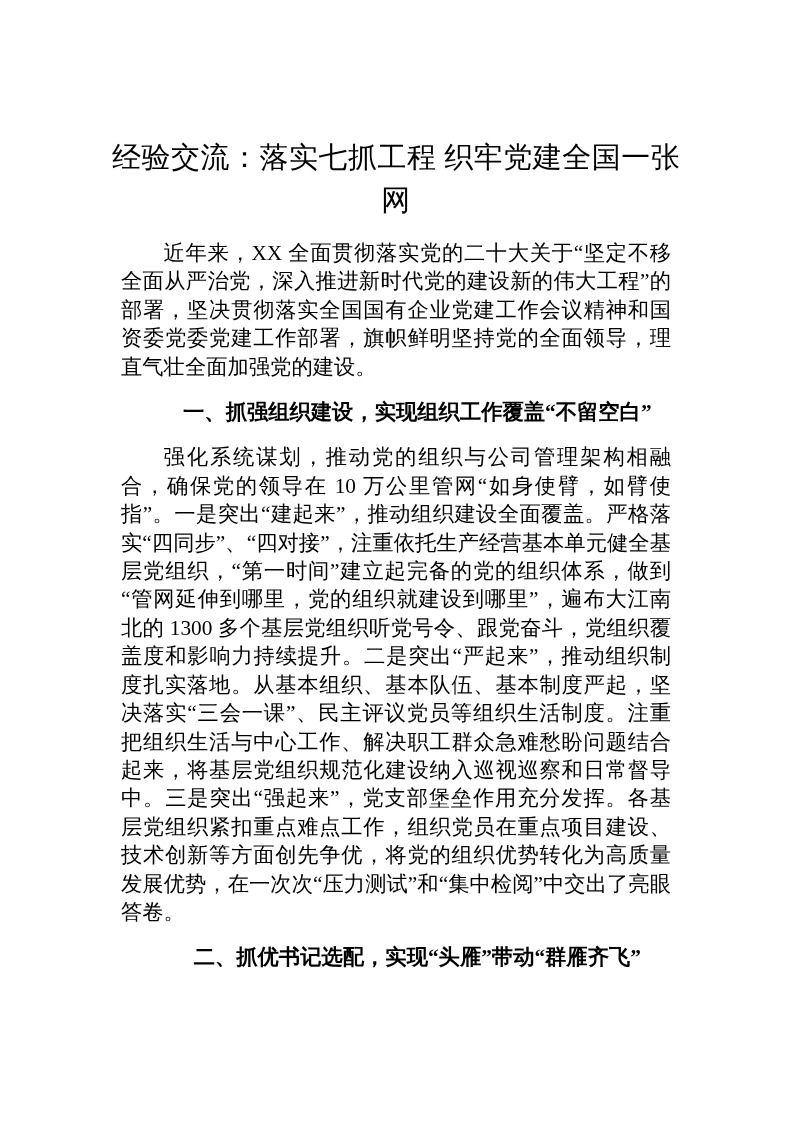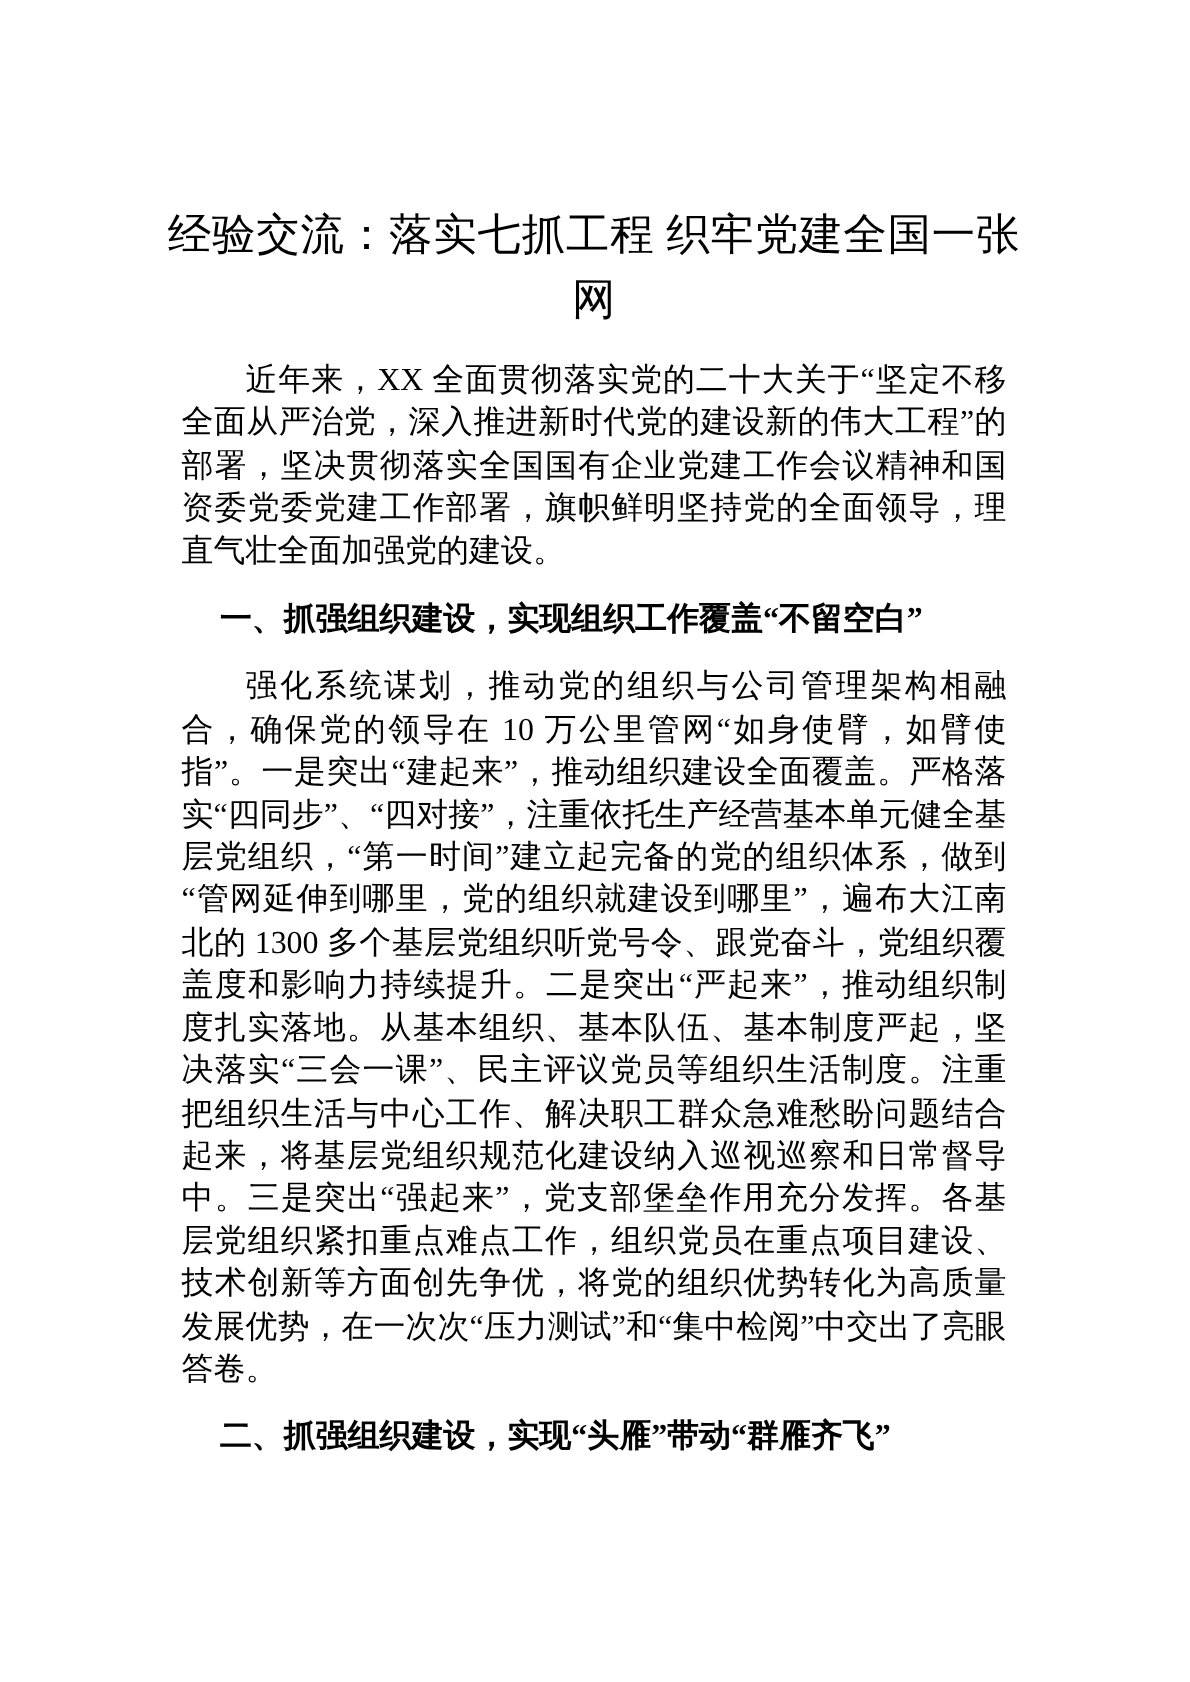--- a/index.html
+++ b/index.html
@@ -34,34 +34,34 @@
     line-height: 28.4px;
     text-align: justify;
     text-indent: 2em;
     margin: 17px;
   }
   .heading {
     font-size: 21.3px;
     line-height: 28.4px;
     font-weight: bold;
     text-indent: 2em;
-    text-align: left;
+    text-align: center;
     margin: 13px 0 17px 0;
   }
 </style>
 </head>
 <body>
 
 <div class="page">
   <div class="content">
 
     <h1 class="doc-title">经验交流：落实七抓工程 织牢党建全国一张网</h1>
 
     <p class="para">近年来，XX 全面贯彻落实党的二十大关于“坚定不移全面从严治党，深入推进新时代党的建设新的伟大工程”的部署，坚决贯彻落实全国国有企业党建工作会议精神和国资委党委党建工作部署，旗帜鲜明坚持党的全面领导，理直气壮全面加强党的建设。</p>
 
     <h2 class="heading">一、抓强组织建设，实现组织工作覆盖“不留空白”</h2>
 
     <p class="para">强化系统谋划，推动党的组织与公司管理架构相融合，确保党的领导在 10 万公里管网“如身使臂，如臂使指”。一是突出“建起来”，推动组织建设全面覆盖。严格落实“四同步”、“四对接”，注重依托生产经营基本单元健全基层党组织，“第一时间”建立起完备的党的组织体系，做到“管网延伸到哪里，党的组织就建设到哪里”，遍布大江南北的 1300 多个基层党组织听党号令、跟党奋斗，党组织覆盖度和影响力持续提升。二是突出“严起来”，推动组织制度扎实落地。从基本组织、基本队伍、基本制度严起，坚决落实“三会一课”、民主评议党员等组织生活制度。注重把组织生活与中心工作、解决职工群众急难愁盼问题结合起来，将基层党组织规范化建设纳入巡视巡察和日常督导中。三是突出“强起来”，党支部堡垒作用充分发挥。各基层党组织紧扣重点难点工作，组织党员在重点项目建设、技术创新等方面创先争优，将党的组织优势转化为高质量发展优势，在一次次“压力测试”和“集中检阅”中交出了亮眼答卷。</p>
 
-    <h2 class="heading">二、抓强组织建设，实现“头雁”带动“群雁齐飞”</h2>
+    <h2 class="heading">二、抓优书记选配，实现“头雁”带动“群雁齐飞”</h2>
 
   </div>
 </div>
 
 </body></html>

